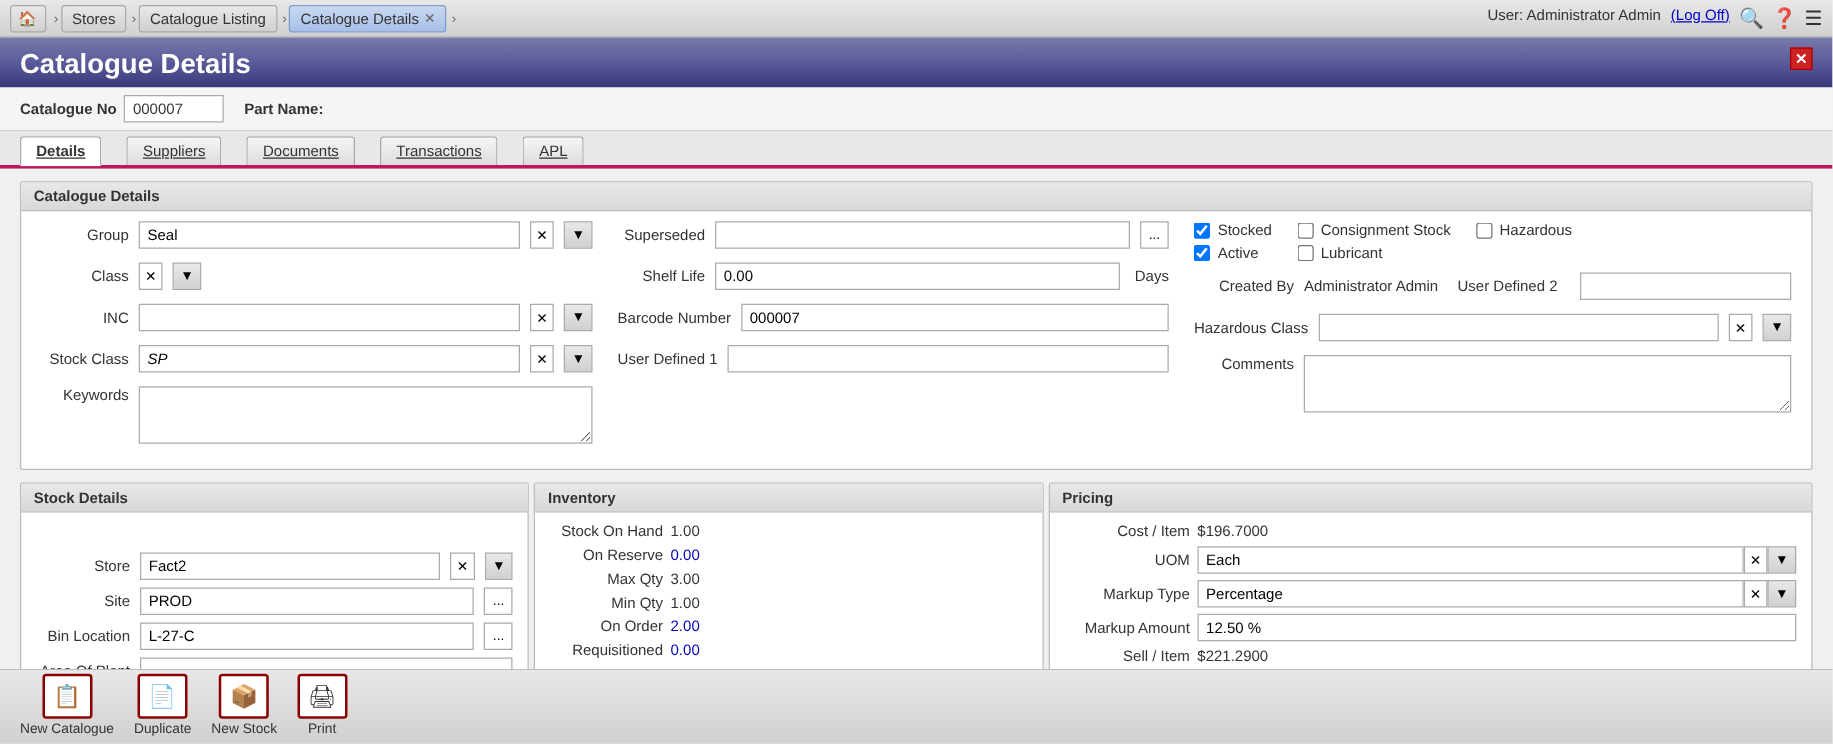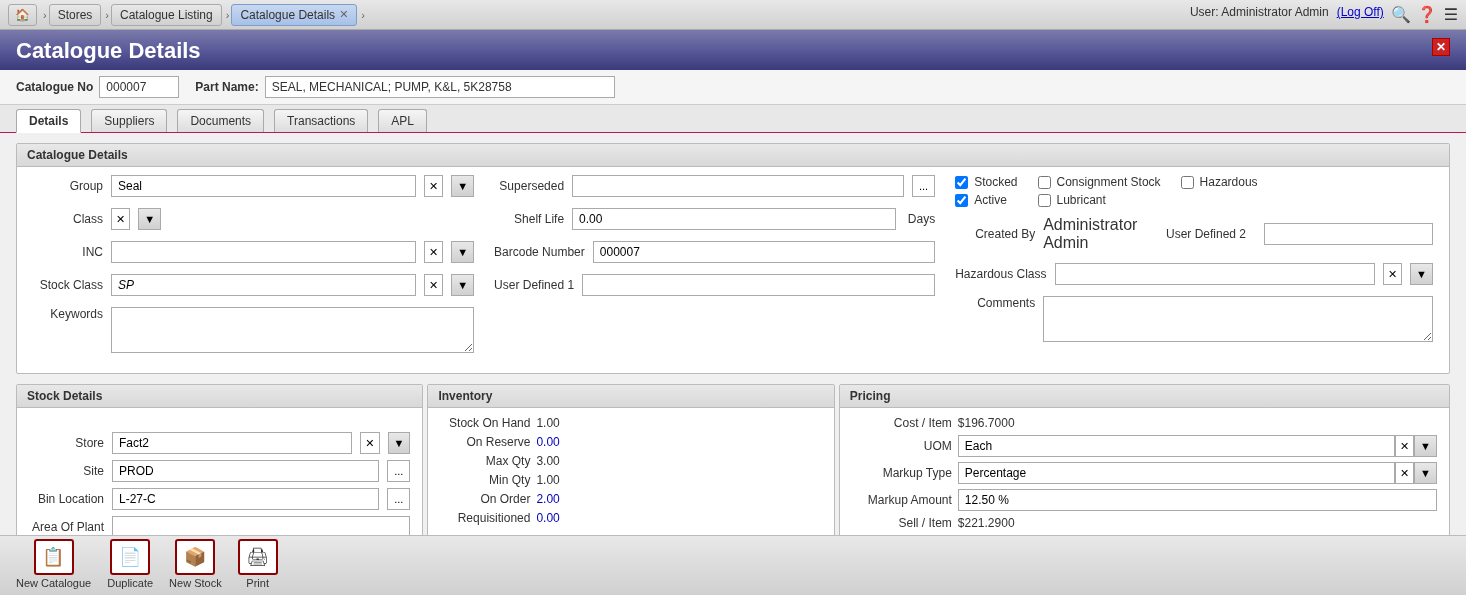--- a/index.html
+++ b/index.html
@@ -60,22 +60,22 @@
     .field-label { font-weight: bold; font-size: 12px; white-space: nowrap; }
     .field-value-box {
       border: 1px solid #aaa; background: white;
       padding: 2px 6px; font-size: 12px; height: 22px;
       display: flex; align-items: center; min-width: 80px;
     }
     .part-name-box { min-width: 350px; }
 
     
     .tabs-bar {
-      background: #e8e8e8; border-bottom: 1px solid #be185d;
-      padding: 4px 16px 0 16px; display: flex; gap: 10px;
+      background: #e8e8e8; border-bottom: 3px solid #be185d;
+      padding: 4px 16px 0 16px; display: flex; gap: 20px; text-decoration: underline;
     }
     .tab {
       background: linear-gradient(to bottom, #f5f5f5, #ddd);
       border: 1px solid #aaa; border-bottom: none;
       padding: 4px 12px; cursor: pointer; font-size: 12px;
       border-radius: 3px 3px 0 0;
     }
     .tab.active {
       background: white; border-bottom: 1px solid white; margin-bottom: -1px;
       font-weight: bold;
@@ -198,21 +198,20 @@
   <div class="close-btn">✕</div>
 </div>
 
 <div class="catalogue-bar">
   <div class="field-inline">
     <span class="field-label">Catalogue No</span>
     <div class="field-value-box">000007</div>
   </div>
   <div class="field-inline">
     <span class="field-label">Part Name:</span>
-    <div class="field-value-box part-name-box">SEAL, MECHANICAL; PUMP, K&amp;L, 5K28758</div>
   </div>
 </div>
 
 <div class="tabs-bar">
   <div class="tab active"><span>Details</span></div>
   <div class="tab"><span>Suppliers</span></div>
   <div class="tab"><span>Documents</span></div>
   <div class="tab"><span>Transactions</span></div>
   <div class="tab"><span>APL</span></div>
 </div>
@@ -300,21 +299,21 @@
             </div>
             <div style="display:flex; flex-direction:column; gap:4px;">
               <div class="checkbox-group">
                 <input type="checkbox" style="">
                 <span>Hazardous</span>
               </div>
             </div>
           </div>
           <div class="form-row">
             <span class="form-label" style="min-width:80px;">Created By</span>
-            <span style="font-size:16px; flex:1;">Administrator Admin</span>
+            <span style="font-size:12px; flex:1;">Administrator Admin</span>
             <span style="font-size:12px; min-width:90px;">User Defined 2</span>
             <input class="form-input" type="text" value="" style="flex: 1 1 0%;">
           </div>
           <div class="form-row">
             <span class="form-label" style="min-width:80px;">Hazardous Class</span>
             <input class="form-input" type="text" value="" style="flex: 1 1 0%;">
             <button class="btn-clear">✕</button>
             <button class="btn-dropdown">▼</button>
           </div>
           <div class="form-row" style="align-items:flex-start;">
@@ -323,21 +322,21 @@
           </div>
         </div>
       </div>
     </div>
   </div>
 
   <div class="bottom-panels">
 
     <div class="section-panel">
       <div class="section-title">Stock Details</div>
-      <div style="padding: 24px 12px;">
+      <div style="padding: 8px 12px; margin-top: 24px;">
         <div class="form-row">
           <span class="form-label" style="min-width:75px;">Store</span>
           <input class="form-input" type="text" value="Fact2" style="flex: 1 1 0%;">
           <button class="btn-clear">✕</button>
           <button class="btn-dropdown">▼</button>
         </div>
         <div class="form-row">
           <span class="form-label" style="min-width:75px;">Site</span>
           <input class="form-input" type="text" value="PROD" style="flex: 1 1 0%;">
           <button class="btn-dots">...</button>

